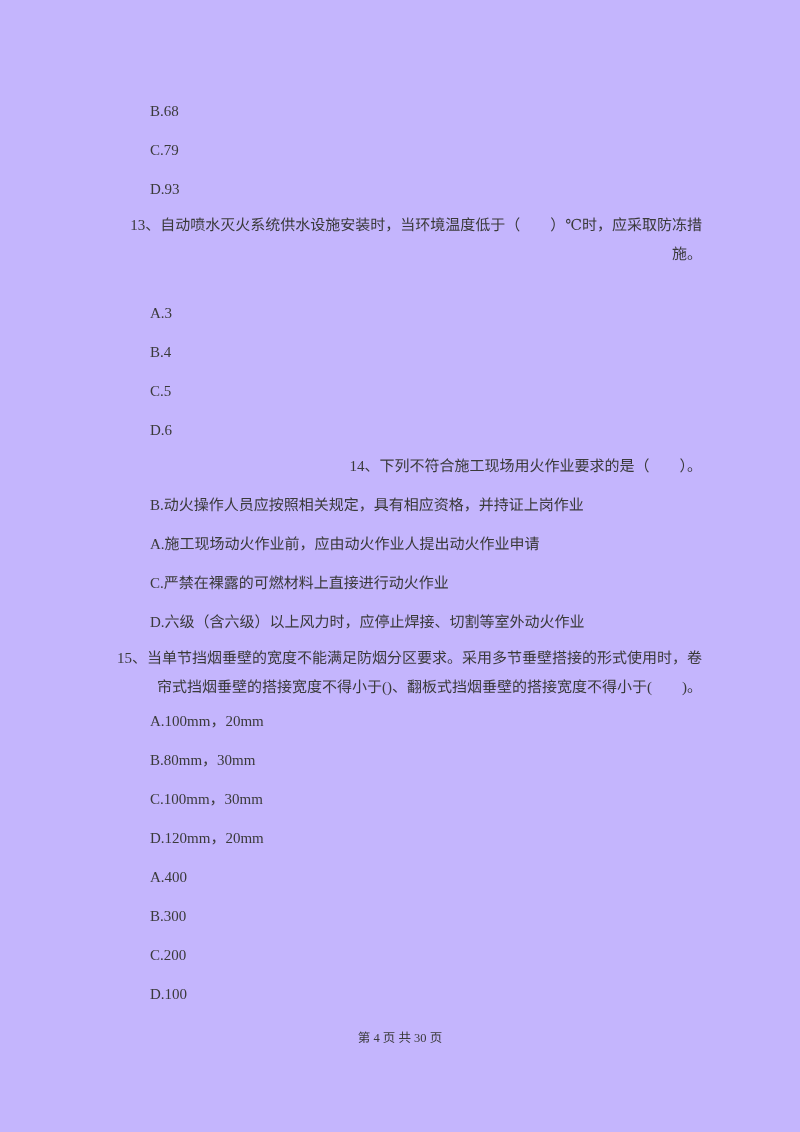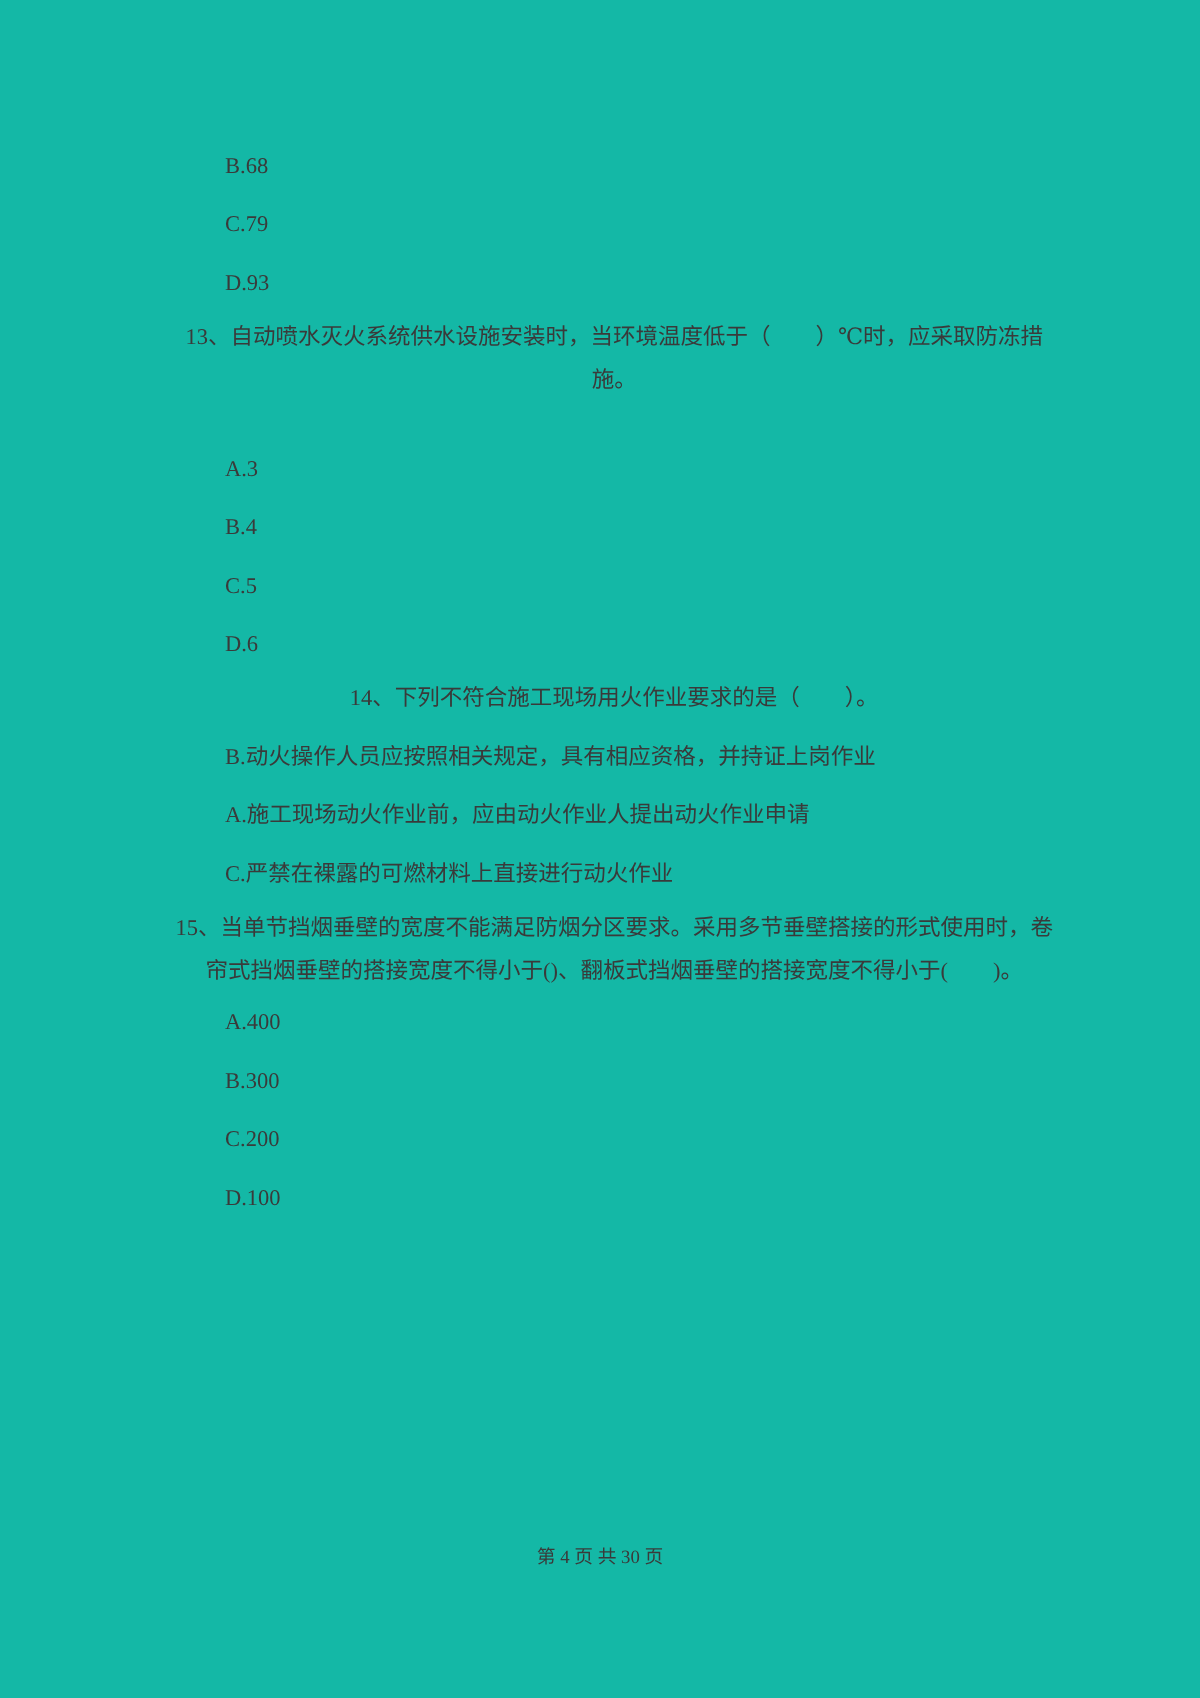--- a/index.html
+++ b/index.html
@@ -4,40 +4,40 @@
 <style>
   html, body {
     margin: 0;
     padding: 0;
     background: #ffffff;
   }
   .page {
     position: relative;
     width: 800px;
     height: 1132px;
-    background: #14b8a6;
+    background: #c4b5fd;
     overflow: hidden;
     font-family: "Liberation Serif", "DejaVu Serif", serif;
     color: #3a3a3a;
     font-size: 15px;
   }
   .content {
     padding-top: 92px;
   }
   p { margin: 0; }
   .opt {
     line-height: 39px;
     padding-left: 150px;
     white-space: pre;
   }
   .question {
     line-height: 29px;
     margin-left: 117px;
     width: 585px;
-    text-align: center;
+    text-align: right;
   }
   .q-gap    { margin-top: 2px; }   
   .o-gap-lg { margin-top: 25px; }  
   .o-gap-sm { margin-top: 5px; }   
   .o-gap-0  { margin-top: 0; }     
   .footer {
     position: absolute;
     top: 1030px;
     left: 0;
     width: 100%;
@@ -65,23 +65,30 @@
       <p class="opt">B.4</p>
       <p class="opt">C.5</p>
       <p class="opt">D.6</p>
     </div>
 
     <p class="question q-gap">14、下列不符合施工现场用火作业要求的是（　　）。</p>
     <div class="options o-gap-sm">
       <p class="opt">B.动火操作人员应按照相关规定，具有相应资格，并持证上岗作业</p>
       <p class="opt">A.施工现场动火作业前，应由动火作业人提出动火作业申请</p>
       <p class="opt">C.严禁在裸露的可燃材料上直接进行动火作业</p>
+      <p class="opt">D.六级（含六级）以上风力时，应停止焊接、切割等室外动火作业</p>
     </div>
 
     <p class="question q-gap">15、当单节挡烟垂壁的宽度不能满足防烟分区要求。采用多节垂壁搭接的形式使用时，卷帘式挡烟垂壁的搭接宽度不得小于()、翻板式挡烟垂壁的搭接宽度不得小于(　　)。</p>
+    <div class="options o-gap-0">
+      <p class="opt">A.100mm，20mm</p>
+      <p class="opt">B.80mm，30mm</p>
+      <p class="opt">C.100mm，30mm</p>
+      <p class="opt">D.120mm，20mm</p>
+    </div>
 
     <div class="options o-gap-0">
       <p class="opt">A.400</p>
       <p class="opt">B.300</p>
       <p class="opt">C.200</p>
       <p class="opt">D.100</p>
     </div>
 
   </div>
 

